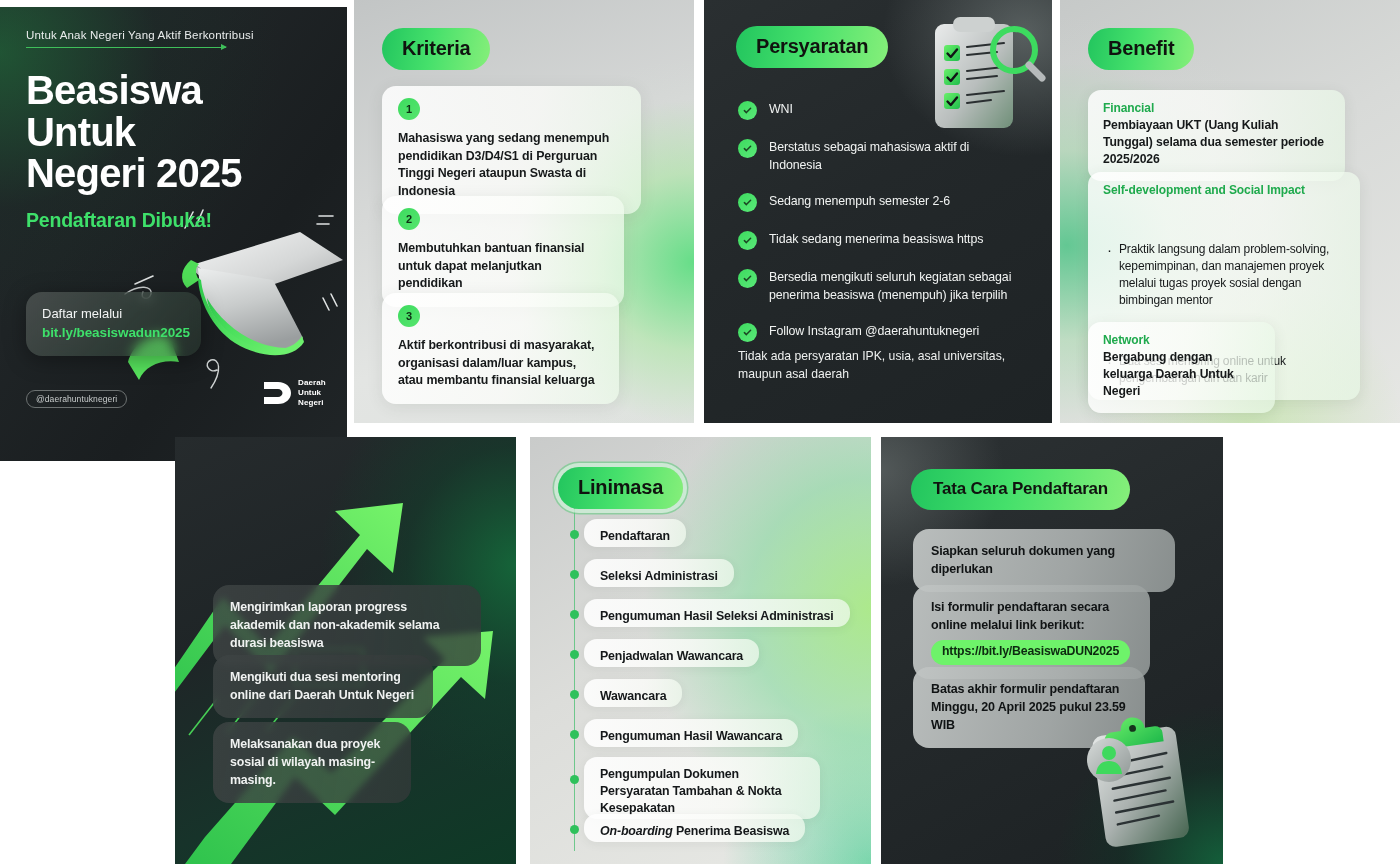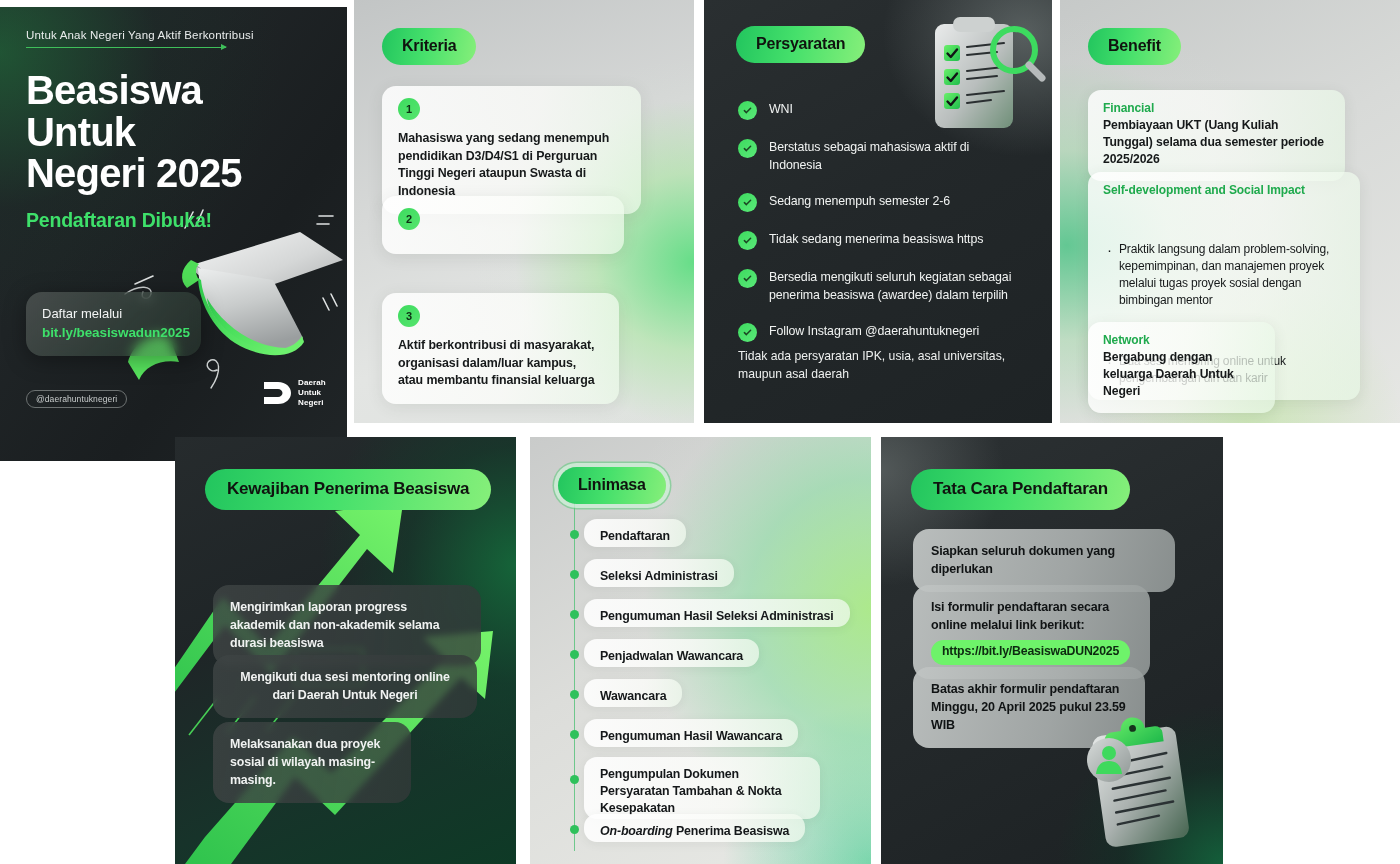--- a/index.html
+++ b/index.html
@@ -102,21 +102,21 @@
     background:
       radial-gradient(60% 45% at 0% 8%, rgba(130,138,136,.45) 0%, rgba(30,36,38,0) 60%),
       radial-gradient(65% 50% at 100% 100%, rgba(18,105,62,.85) 0%, rgba(12,60,40,.35) 45%, rgba(0,0,0,0) 75%),
       linear-gradient(150deg,#2c3133 0%, #24292b 45%, #1c2123 100%);
     text-decoration: underline;
   }
 
   
   .pill {
     display:inline-block; border-radius:999px; color:#10130f;
-    font-weight:bold; padding:9px 20px 10px 20px; font-size:16px; letter-spacing:-.2px;
+    font-weight:bold; padding:9px 20px 10px 20px; font-size:20px; letter-spacing:-.2px;
     background:linear-gradient(100deg,#22c55e 0%, #45e06b 45%, #86ef7a 100%);
     white-space:nowrap;
   }
   .pill.wide { font-size:17px; padding:10px 22px 11px 22px; }
 
   
   .kr-card {
     position:absolute; border-radius:14px; padding:12px 16px 14px 16px;
     background:linear-gradient(105deg, rgba(255,255,255,.86) 0%, rgba(252,253,250,.80) 55%, rgba(236,250,234,.72) 100%);
     box-shadow:0 3px 16px rgba(60,70,60,.10);
@@ -272,20 +272,21 @@
       <span class="pill">Kriteria</span>
     </div>
 
     <div class="kr-card" style="left:28px; top:86px; width:259px;">
       <div class="kr-num">1</div>
       <div class="kr-txt">Mahasiswa yang sedang menempuh pendidikan D3/D4/S1 di Perguruan Tinggi Negeri ataupun Swasta di Indonesia</div>
     </div>
 
     <div class="kr-card" style="left:28px; top:196px; width:242px;">
       <div class="kr-num">2</div>
+      <div class="kr-txt">Membutuhkan bantuan finansial untuk dapat melanjutkan pendidikan</div>
     </div>
 
     <div class="kr-card" style="left:28px; top:293px; width:237px;">
       <div class="kr-num">3</div>
       <div class="kr-txt">Aktif berkontribusi di masyarakat, organisasi dalam/luar kampus, atau membantu finansial keluarga</div>
     </div>
   </div>
 
   <div class="panel" id="panel-persyaratan">
 
@@ -363,21 +364,21 @@
             </svg>
           </span>
         <span class="ps-txt">Tidak sedang menerima beasiswa https</span>
       </div>
       <div class="ps-item">
         <span class="ps-check">
             <svg width="11" height="11" viewBox="0 0 11 11">
               <path d="M2.4 5.6 L4.4 7.6 L8.6 3.3" stroke="#1b4723" stroke-width="1.5" fill="none" stroke-linecap="round" stroke-linejoin="round"></path>
             </svg>
           </span>
-        <span class="ps-txt">Bersedia mengikuti seluruh kegiatan sebagai penerima beasiswa (awardee) dalam terpilih</span>
+        <span class="ps-txt">Bersedia mengikuti seluruh kegiatan sebagai penerima beasiswa (menempuh) jika terpilih</span>
       </div>
       <div class="ps-item">
         <span class="ps-check">
             <svg width="11" height="11" viewBox="0 0 11 11">
               <path d="M2.4 5.6 L4.4 7.6 L8.6 3.3" stroke="#1b4723" stroke-width="1.5" fill="none" stroke-linecap="round" stroke-linejoin="round"></path>
             </svg>
           </span>
         <span class="ps-txt">Follow Instagram @daerahuntuknegeri</span>
       </div>
     </div>
@@ -423,28 +424,25 @@
         <path d="M30 400 L118 300 L156 336 L270 222 L248 200 L318 194 L310 262 L286 240 L160 378 L120 340 L56 427 L10 427 Z" fill="url(#arrG)"></path>
         <g stroke="#4ce05a" stroke-width="1.6" fill="none" opacity=".9">
           <path d="M14 298 L42 262"></path>
             <path d="M52 296 L80 260"></path>
             <path d="M92 294 L120 258"></path>
           <rect x="120" y="212" width="68" height="36"></rect>
         </g>
       </svg>
     </div>
 
-    <div style="position:absolute;left:30px;top:32px;">
-      <span class="pill wide">Kewajiban Penerima Beasiswa</span>
-    </div>
 
     <div class="kw-bubble" style="left:38px; top:148px; width:268px;">
       <span>Mengirimkan laporan progress akademik dan non-akademik selama durasi beasiswa</span>
     </div>
-    <div class="kw-bubble" style="left:38px; top:218px; width:264px;text-align:center;">
+    <div class="kw-bubble" style="left:38px; top:218px; width:220px;">
       <span>Mengikuti dua sesi mentoring online dari Daerah Untuk Negeri</span>
     </div>
     <div class="kw-bubble" style="left:38px; top:285px; width:198px;">
       <span>Melaksanakan dua proyek sosial di wilayah masing-masing.</span>
     </div>
   </div>
 
   <div class="panel" id="panel-linimasa">
     <div class="tl-axis"></div>
 

